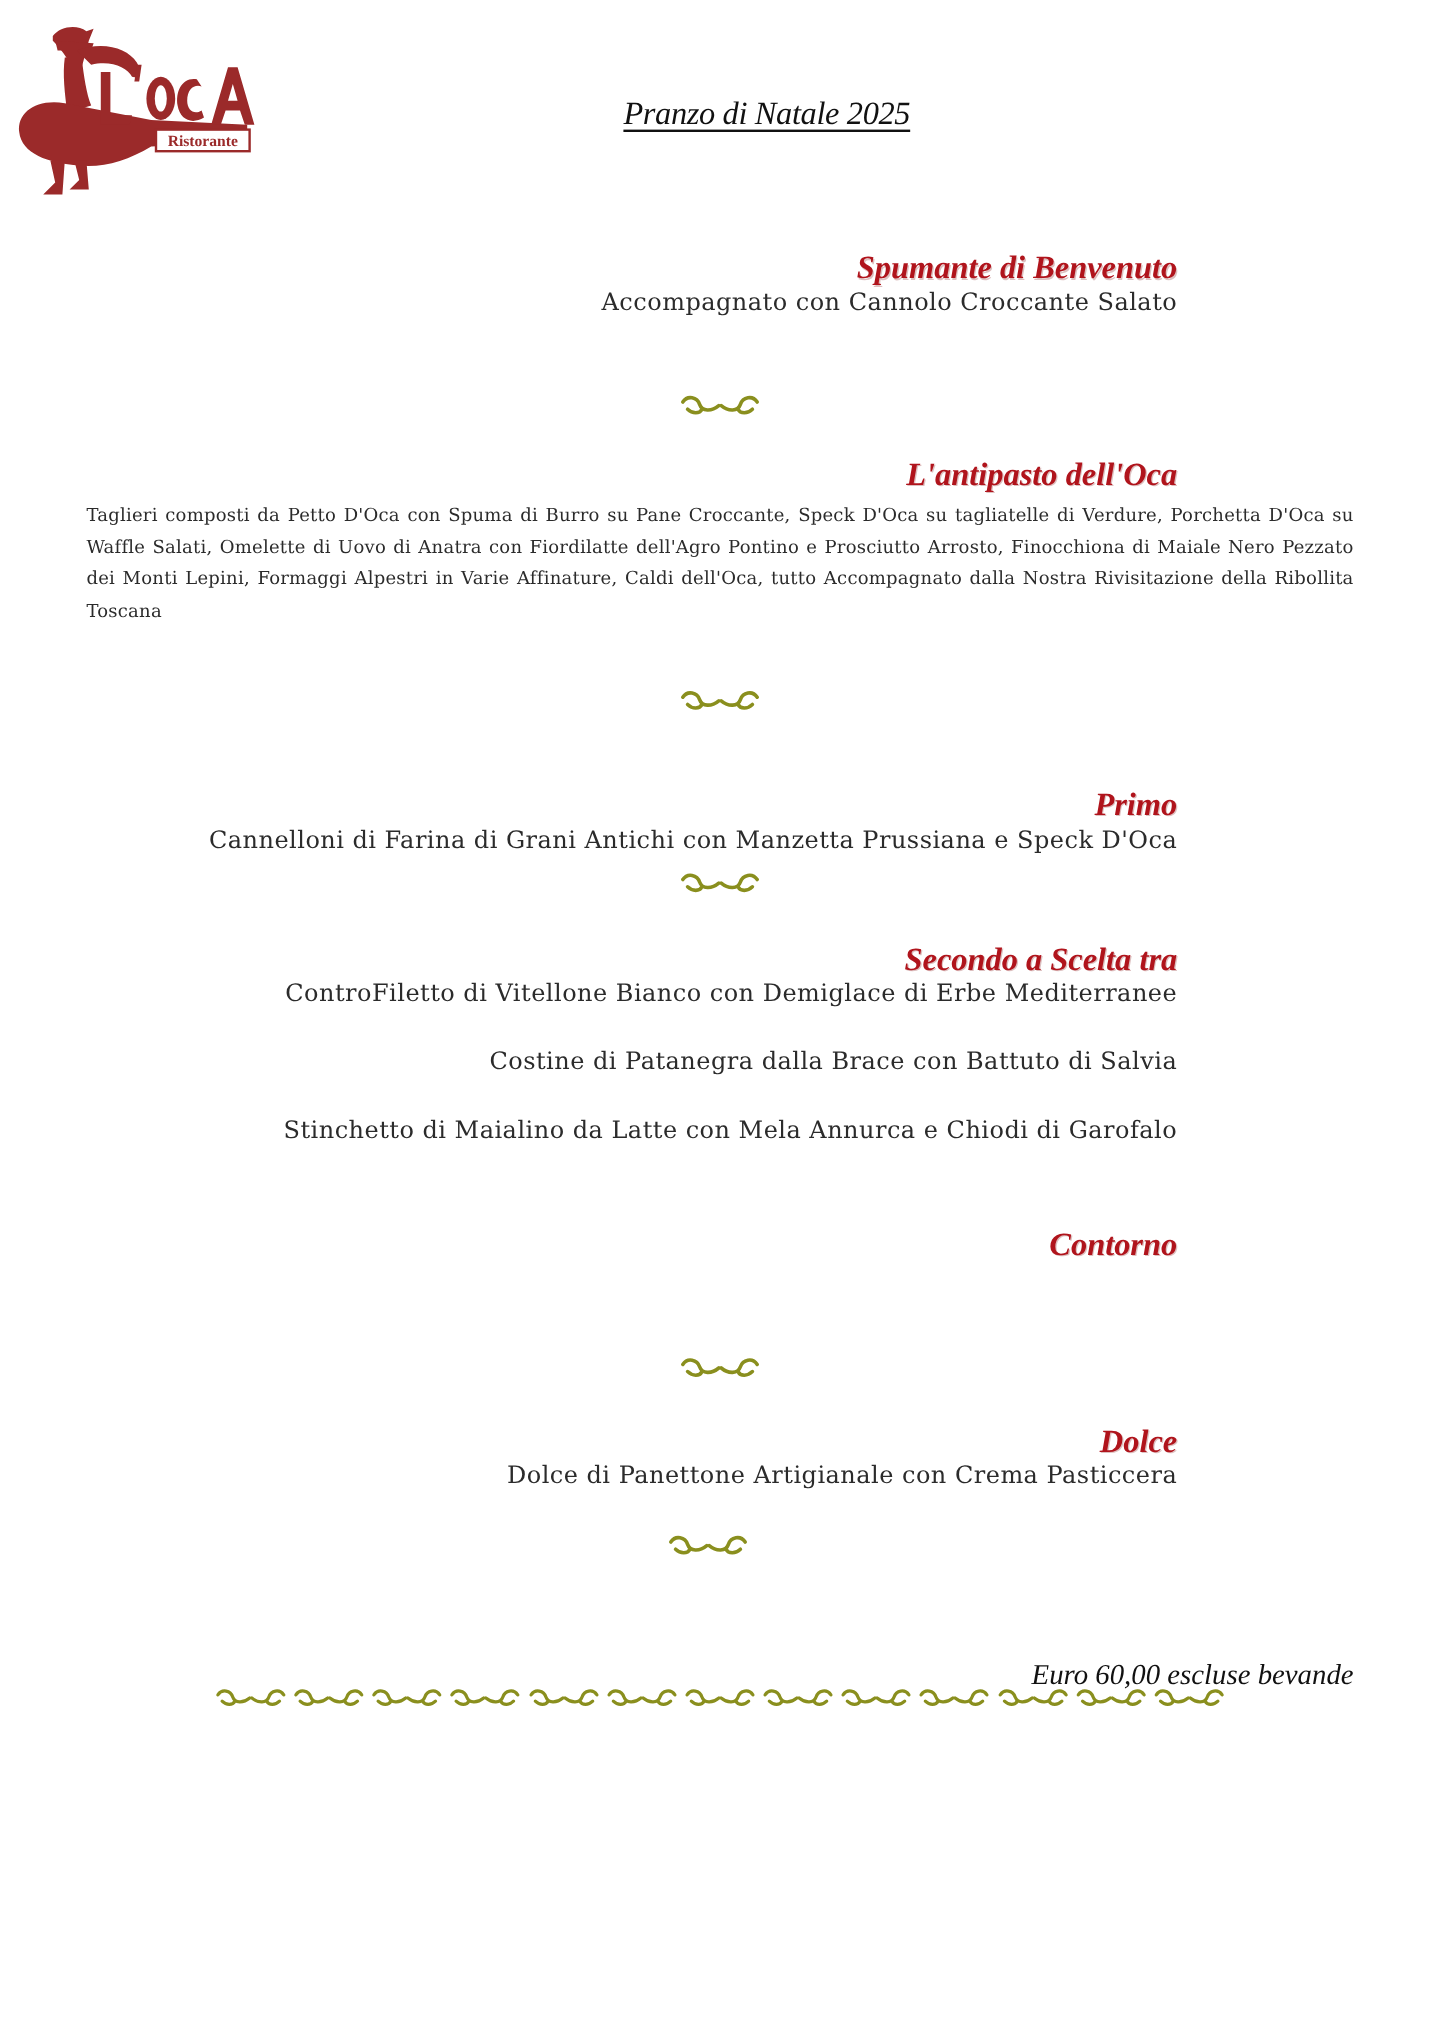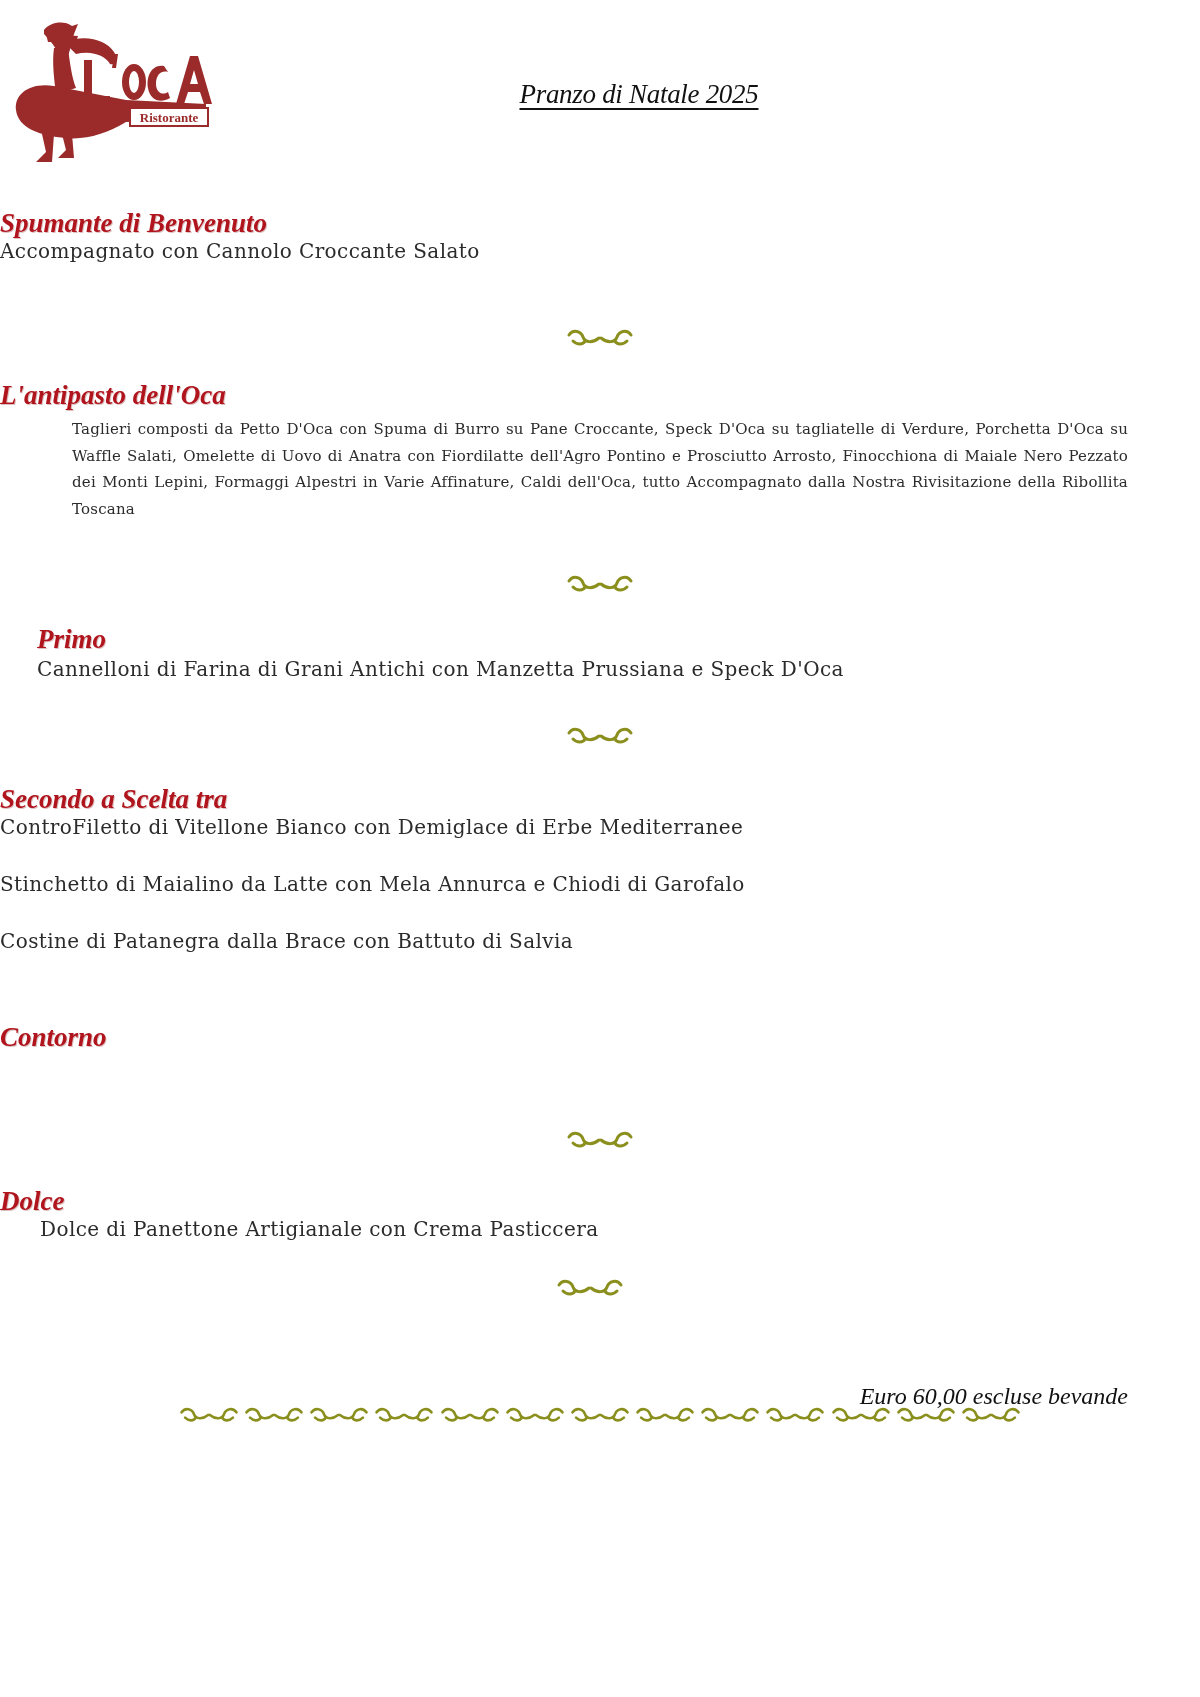--- a/index.html
+++ b/index.html
@@ -6,21 +6,21 @@
     body { width: 1200px; height: 1697px; position: relative; overflow: hidden;
            font-family: "DejaVu Serif", serif; color: #2a2a2a; }
 
     .logo { position: absolute; left: 6px; top: 12px; width: 222px; height: 152px; }
 
     .title { position: absolute; left: 0; width: 1200px; top: 79px; text-align: center; padding-left: 39px; }
     .title span { font-family: "Liberation Serif", serif; font-style: italic; font-size: 27px;
                   color: #111; text-decoration: underline; text-underline-offset: 5px;
                   text-decoration-thickness: 2px; letter-spacing: -0.3px; }
 
-    .block { position: absolute; left: 0; width: 981px; text-align: left; }
+    .block { position: absolute; left: 0; width: 981px; text-align: right; }
     .heading { font-family: "Liberation Serif", serif; font-style: italic; font-weight: bold;
                font-size: 27px; color: #b0141c; line-height: 34px;
                text-shadow: 1px 1px 0 rgba(120,0,0,0.25); }
     .dish { font-family: "DejaVu Serif", serif; font-size: 20px; color: #2b2b2b;
             line-height: 26px; letter-spacing: 0.4px; }
     .dish.italic { font-style: italic; }
 
     .para { position: absolute; left: 72px; width: 1056px; top: 416px;
             font-family: "DejaVu Serif", serif; font-size: 15px; color: #2b2b2b;
             line-height: 26.5px; text-align: justify; letter-spacing: 0.2px; }
@@ -95,41 +95,41 @@
   <svg width="70" height="22" viewBox="0 0 70 22">
     <g fill="none" stroke="#8a8f1e" stroke-width="3" stroke-linecap="round">
       <path d="M4 8 C8 2 16 4 18 10 C20 16 28 16 34 11"></path>
       <path d="M8 14 C12 18 18 18 20 14"></path>
       <path d="M66 8 C62 2 54 4 52 10 C50 16 42 16 36 11"></path>
       <path d="M62 14 C58 18 52 18 50 14"></path>
     </g>
   </svg>
 </div>
 
-<div class="block" style="top:622px;margin-left:37px;">
+<div class="block" style="top:653px;">
   <div class="heading">Primo</div>
   <div class="dish" style="margin-top:0px;">Cannelloni di Farina di Grani Antichi con Manzetta Prussiana e Speck D'Oca</div>
 </div>
 
 <div class="orn" style="top:724px;">
   <svg width="70" height="22" viewBox="0 0 70 22">
     <g fill="none" stroke="#8a8f1e" stroke-width="3" stroke-linecap="round">
       <path d="M4 8 C8 2 16 4 18 10 C20 16 28 16 34 11"></path>
       <path d="M8 14 C12 18 18 18 20 14"></path>
       <path d="M66 8 C62 2 54 4 52 10 C50 16 42 16 36 11"></path>
       <path d="M62 14 C58 18 52 18 50 14"></path>
     </g>
   </svg>
 </div>
 
 <div class="block" style="top:782px;">
   <div class="heading">Secondo a Scelta tra</div>
   <div class="dish" style="margin-top:-2px;">ControFiletto di Vitellone Bianco con Demiglace di Erbe Mediterranee</div>
+  <div class="dish" style="margin-top:31px;">Costine di Patanegra dalla Brace con Battuto di Salvia</div>
   <div class="dish" style="margin-top:31px;">Stinchetto di Maialino da Latte con Mela Annurca e Chiodi di Garofalo</div>
-  <div class="dish" style="margin-top:31px;">Costine di Patanegra dalla Brace con Battuto di Salvia</div>
 </div>
 
 <div class="block" style="top:1020px;">
   <div class="heading">Contorno</div>
 </div>
 
 <div class="orn" style="top:1128px;">
   <svg width="70" height="22" viewBox="0 0 70 22">
     <g fill="none" stroke="#8a8f1e" stroke-width="3" stroke-linecap="round">
       <path d="M4 8 C8 2 16 4 18 10 C20 16 28 16 34 11"></path>

